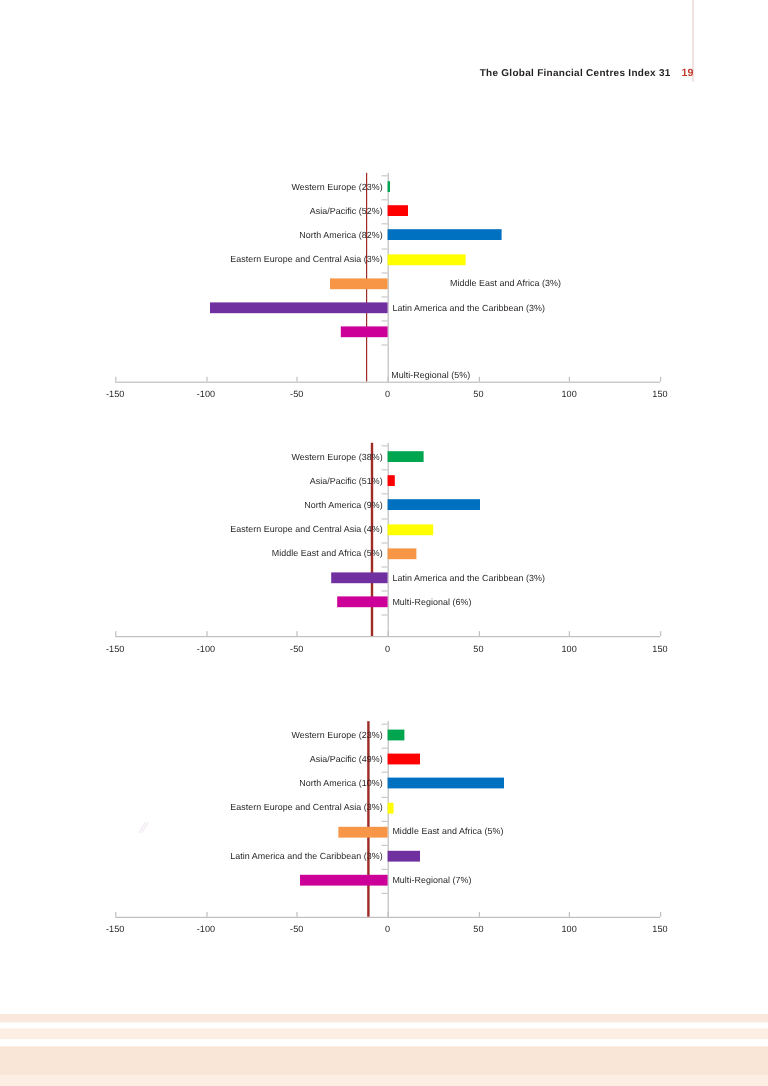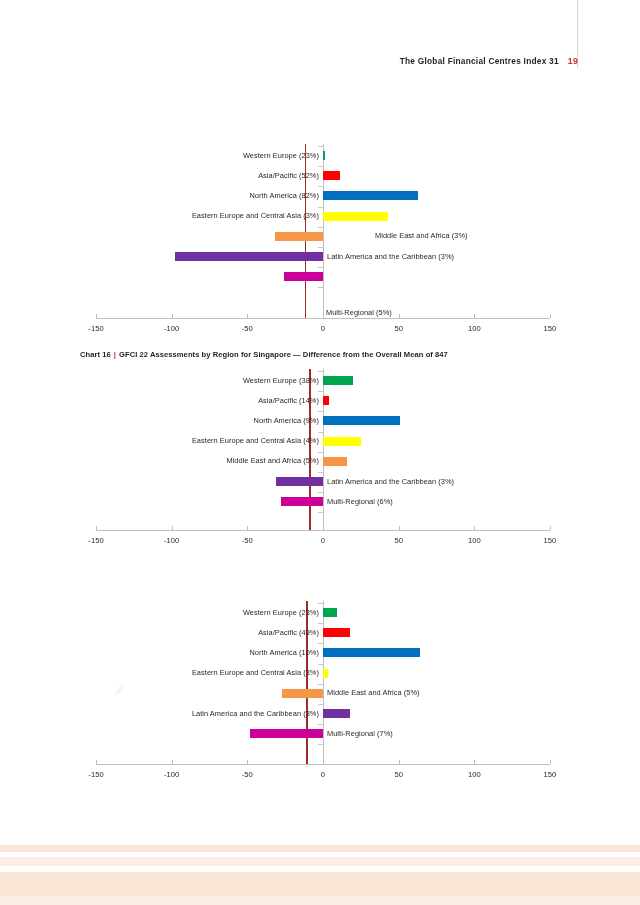--- a/index.html
+++ b/index.html
@@ -129,36 +129,35 @@
       <div class="axis-tick" style="left: 323px; top: 189px;"></div>
       <div class="axis-tick-label" style="left: 323px; top: 199px;">0</div>
       <div class="axis-tick" style="left: 398.665px; top: 189px;"></div>
       <div class="axis-tick-label" style="left: 398.665px; top: 199px;">50</div>
       <div class="axis-tick" style="left: 474.33px; top: 189px;"></div>
       <div class="axis-tick-label" style="left: 474.33px; top: 199px;">100</div>
       <div class="axis-tick" style="left: 549.995px; top: 189px;"></div>
       <div class="axis-tick-label" style="left: 549.995px; top: 199px;">150</div>
     </div>
     <div class="chart-block" style="top: 350px; height: 206px;">
-      <div class="chart-title"><span class="num">Chart 16</span><span class="pipe">|</span><span class="body">GFCI 22 Assessments by Region for Singapore — Difference from the Overall Mean of 847</span></div>
       <div class="plot" style="top: 19px; height: 161px;">
         <div class="zero-line" style="left: 323px; height: 161px;"></div>
         <div class="tick-stub" style="left: 318px; top: 2px;"></div>
         <div class="tick-stub" style="left: 318px; top: 22.2px;"></div>
         <div class="tick-stub" style="left: 318px; top: 42.4px;"></div>
         <div class="tick-stub" style="left: 318px; top: 62.6px;"></div>
         <div class="tick-stub" style="left: 318px; top: 82.8px;"></div>
         <div class="tick-stub" style="left: 318px; top: 103px;"></div>
         <div class="tick-stub" style="left: 318px; top: 123.2px;"></div>
         <div class="tick-stub" style="left: 318px; top: 143.4px;"></div>
         <div class="ref-line" style="left: 309.38px; height: 161px;"></div>
         <div class="bar" style="left: 323px; width: 30.266px; top: 7px; background: rgb(0, 165, 80);"></div>
         <div class="bar-label left" style="top: 6.5px; right: 321px;">Western Europe (38%)</div>
         <div class="bar" style="left: 323px; width: 6.0532px; top: 27.2px; background: rgb(255, 0, 0);"></div>
-        <div class="bar-label left" style="top: 26.7px; right: 321px;">Asia/Pacific (14%)</div>
+        <div class="bar-label left" style="top: 26.7px; right: 321px;">Asia/Pacific (51%)</div>
         <div class="bar" style="left: 323px; width: 77.1783px; top: 47.4px; background: rgb(0, 112, 192);"></div>
         <div class="bar-label left" style="top: 46.9px; right: 321px;">North America (9%)</div>
         <div class="bar" style="left: 323px; width: 37.8325px; top: 67.6px; background: rgb(255, 255, 0);"></div>
         <div class="bar-label left" style="top: 67.1px; right: 321px;">Eastern Europe and Central Asia (4%)</div>
         <div class="bar" style="left: 323px; width: 24.2128px; top: 87.8px; background: rgb(247, 150, 70);"></div>
         <div class="bar-label left" style="top: 87.3px; right: 321px;">Middle East and Africa (5%)</div>
         <div class="bar" style="left: 276.088px; width: 46.9123px; top: 108px; background: rgb(112, 48, 160);"></div>
         <div class="bar-label right" style="top: 107.5px; left: 327px;">Latin America and the Caribbean (3%)</div>
         <div class="bar" style="left: 280.628px; width: 42.3724px; top: 128.2px; background: rgb(204, 0, 153);"></div>
         <div class="bar-label right" style="top: 127.7px; left: 327px;">Multi-Regional (6%)</div>

